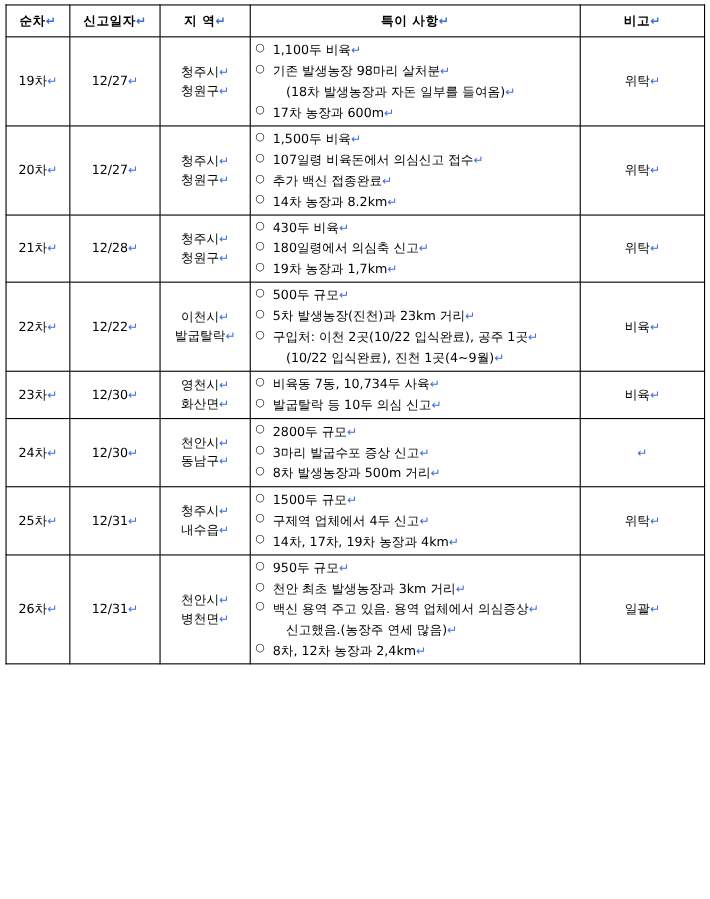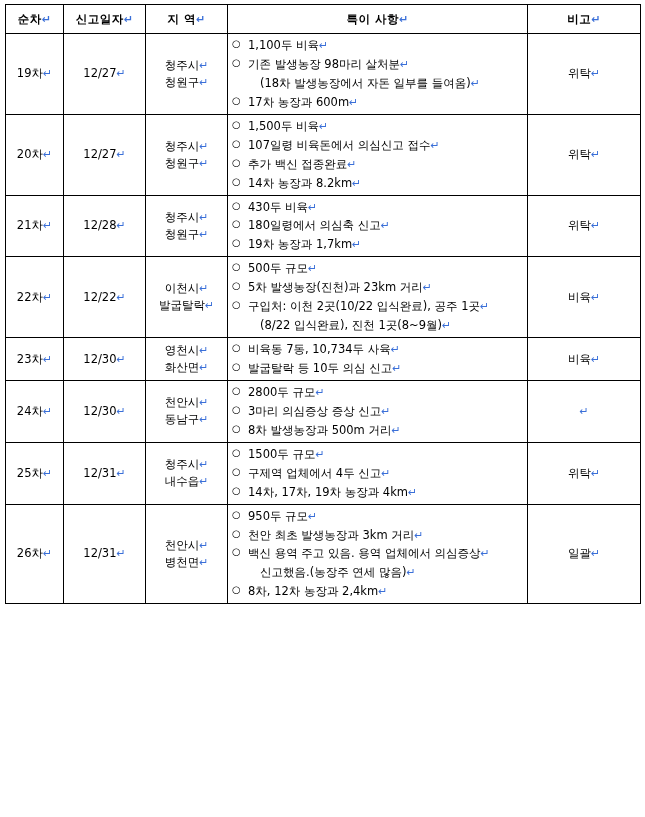--- a/index.html
+++ b/index.html
@@ -120,21 +120,21 @@
           <td class="col-seq"><span>19차</span><span class="pilcrow">↵</span></td>
           <td class="col-date"><span>12/27</span><span class="pilcrow">↵</span></td>
           <td class="col-region">
             <span class="region-line"><span>청주시</span><span class="pilcrow">↵</span></span>
             <span class="region-line"><span>청원구</span><span class="pilcrow">↵</span></span>
           </td>
           <td class="col-detail">
             <ul class="bullets">
               <li><span class="marker">○</span><span>1,100두 비육</span><span class="pilcrow">↵</span></li>
               <li><span class="marker">○</span><span>기존 발생농장 98마리 살처분</span><span class="pilcrow">↵</span></li>
-              <li class="cont"><span>(18차 발생농장에서 자돈 일부를 들여옴)</span><span class="pilcrow">↵</span></li>
+              <li class="cont"><span>(18차 발생농장과 자돈 일부를 들여옴)</span><span class="pilcrow">↵</span></li>
               <li><span class="marker">○</span><span>17차 농장과 600m</span><span class="pilcrow">↵</span></li>
             </ul>
           </td>
           <td class="col-note"><span>위탁</span><span class="pilcrow">↵</span></td>
         </tr>
         <tr>
           <td class="col-seq"><span>20차</span><span class="pilcrow">↵</span></td>
           <td class="col-date"><span>12/27</span><span class="pilcrow">↵</span></td>
           <td class="col-region">
             <span class="region-line"><span>청주시</span><span class="pilcrow">↵</span></span>
@@ -171,21 +171,21 @@
           <td class="col-date"><span>12/22</span><span class="pilcrow">↵</span></td>
           <td class="col-region">
             <span class="region-line"><span>이천시</span><span class="pilcrow">↵</span></span>
             <span class="region-line"><span>발굽탈락</span><span class="pilcrow">↵</span></span>
           </td>
           <td class="col-detail">
             <ul class="bullets">
               <li><span class="marker">○</span><span>500두 규모</span><span class="pilcrow">↵</span></li>
               <li><span class="marker">○</span><span>5차 발생농장(진천)과 23km 거리</span><span class="pilcrow">↵</span></li>
               <li><span class="marker">○</span><span>구입처: 이천 2곳(10/22 입식완료), 공주 1곳</span><span class="pilcrow">↵</span></li>
-              <li class="cont"><span>(8/22 입식완료), 진천 1곳(8~9월)</span><span class="pilcrow">↵</span></li>
+              <li class="cont"><span>(10/22 입식완료), 진천 1곳(4~9월)</span><span class="pilcrow">↵</span></li>
             </ul>
           </td>
           <td class="col-note"><span>비육</span><span class="pilcrow">↵</span></td>
         </tr>
         <tr>
           <td class="col-seq"><span>23차</span><span class="pilcrow">↵</span></td>
           <td class="col-date"><span>12/30</span><span class="pilcrow">↵</span></td>
           <td class="col-region">
             <span class="region-line"><span>영천시</span><span class="pilcrow">↵</span></span>
             <span class="region-line"><span>화산면</span><span class="pilcrow">↵</span></span>
@@ -201,21 +201,21 @@
         <tr>
           <td class="col-seq"><span>24차</span><span class="pilcrow">↵</span></td>
           <td class="col-date"><span>12/30</span><span class="pilcrow">↵</span></td>
           <td class="col-region">
             <span class="region-line"><span>천안시</span><span class="pilcrow">↵</span></span>
             <span class="region-line"><span>동남구</span><span class="pilcrow">↵</span></span>
           </td>
           <td class="col-detail">
             <ul class="bullets">
               <li><span class="marker">○</span><span>2800두 규모</span><span class="pilcrow">↵</span></li>
-              <li><span class="marker">○</span><span>3마리 의심증상 증상 신고</span><span class="pilcrow">↵</span></li>
+              <li><span class="marker">○</span><span>3마리 발굽수포 증상 신고</span><span class="pilcrow">↵</span></li>
               <li><span class="marker">○</span><span>8차 발생농장과 500m 거리</span><span class="pilcrow">↵</span></li>
             </ul>
           </td>
           <td class="col-note"><span></span><span class="pilcrow">↵</span></td>
         </tr>
         <tr>
           <td class="col-seq"><span>25차</span><span class="pilcrow">↵</span></td>
           <td class="col-date"><span>12/31</span><span class="pilcrow">↵</span></td>
           <td class="col-region">
             <span class="region-line"><span>청주시</span><span class="pilcrow">↵</span></span>

